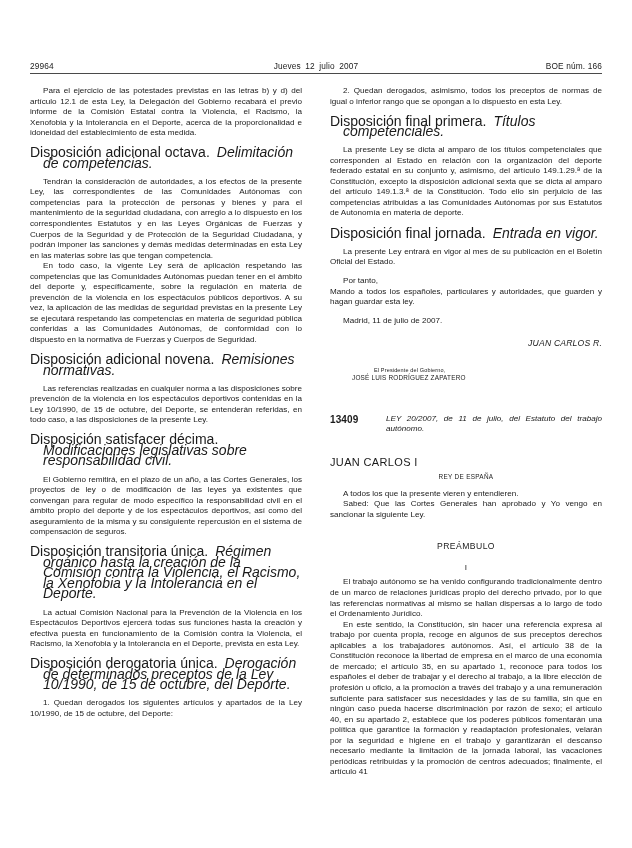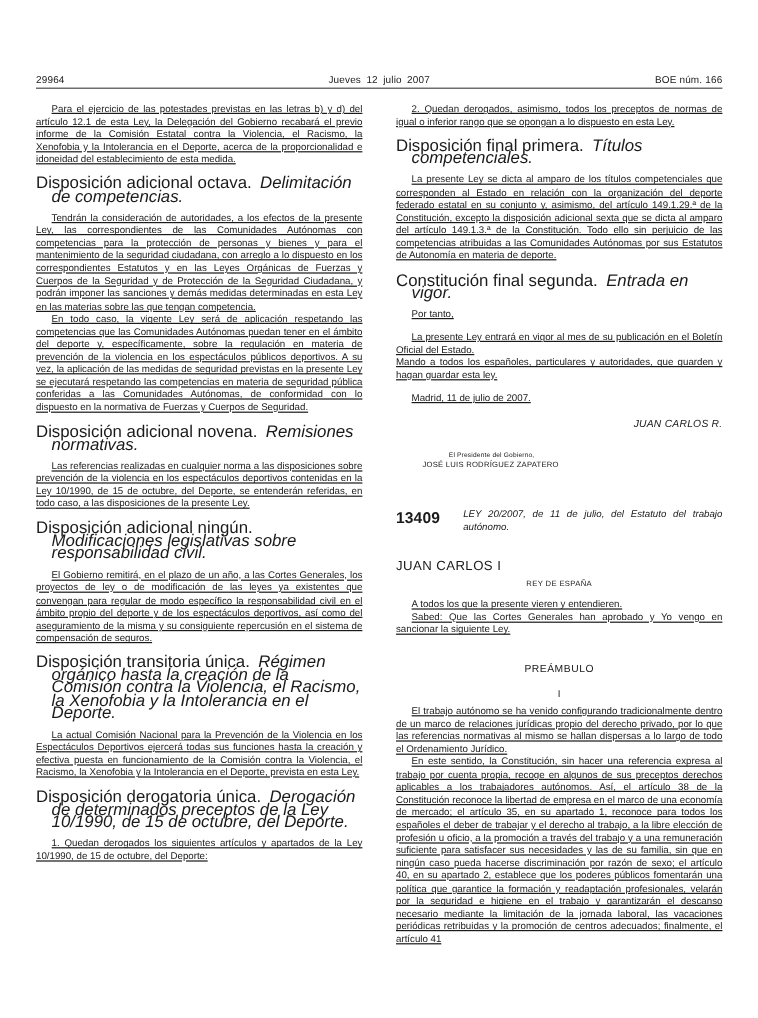--- a/index.html
+++ b/index.html
@@ -69,21 +69,20 @@
   .col-left  { left: 0px; }
   .col-right { left: 300px; }
 
   p {
     margin: 0;
     font-size: 8.1px;
     line-height: 10.55px;
     text-align: justify;
     text-justify: inter-word;
     hyphens: manual;
-    text-decoration: underline;
   }
   .ind  { text-indent: 13px; }
   .noind { text-indent: 0; }
   .gap   { margin-top: 8.5px; }
 
   
   .disp {
     margin-top: 8.5px;
     font-size: 14px;
     line-height: 10.55px;
@@ -132,21 +131,21 @@
   
   .entry {
     margin-top: 33px;
     position: relative;
     min-height: 22px;
   }
   .entry-num {
     position: absolute;
     left: 0;
     top: 0;
-    font-size: 13px;
+    font-size: 10px;
     font-weight: bold;
     letter-spacing: 0.1px;
   }
   .entry-title {
     margin-left: 56px;
     font-size: 8.1px;
     line-height: 10.55px;
     font-style: italic;
     text-align: justify;
   }
@@ -201,21 +200,21 @@
       <p class="ind gap">Tendrán la consideración de autoridades, a los efectos de la presente Ley, las correspondientes de las Comunidades Autónomas con competencias para la protección de personas y bienes y para el mantenimiento de la seguridad ciudadana, con arreglo a lo dispuesto en los correspondientes Estatutos y en las Leyes Orgánicas de Fuerzas y Cuerpos de la Seguridad y de Protección de la Seguridad Ciudadana, y podrán imponer las sanciones y demás medidas determinadas en esta Ley en las materias sobre las que tengan competencia.</p>
       <p class="ind">En todo caso, la vigente Ley será de aplicación respetando las competencias que las Comunidades Autónomas puedan tener en el ámbito del deporte y, específicamente, sobre la regulación en materia de prevención de la violencia en los espectáculos públicos deportivos. A su vez, la aplicación de las medidas de seguridad previstas en la presente Ley se ejecutará respetando las competencias en materia de seguridad pública conferidas a las Comunidades Autónomas, de conformidad con lo dispuesto en la normativa de Fuerzas y Cuerpos de Seguridad.</p>
 
       <div class="disp">
         <span>Disposición adicional novena.</span><span class="sep"></span><i>Remisiones normativas.</i>
       </div>
 
       <p class="ind gap">Las referencias realizadas en cualquier norma a las disposiciones sobre prevención de la violencia en los espectáculos deportivos contenidas en la Ley 10/1990, de 15 de octubre, del Deporte, se entenderán referidas, en todo caso, a las disposiciones de la presente Ley.</p>
 
       <div class="disp">
-        <span>Disposición adicional ningún.</span><span class="sep"></span><i>Modificaciones legislativas sobre responsabilidad civil.</i>
+        <span>Disposición satisfacer décima.</span><span class="sep"></span><i>Modificaciones legislativas sobre responsabilidad civil.</i>
       </div>
 
       <p class="ind gap">El Gobierno remitirá, en el plazo de un año, a las Cortes Generales, los proyectos de ley o de modificación de las leyes ya existentes que convengan para regular de modo específico la responsabilidad civil en el ámbito propio del deporte y de los espectáculos deportivos, así como del aseguramiento de la misma y su consiguiente repercusión en el sistema de compensación de seguros.</p>
 
       <div class="disp">
         <span>Disposición transitoria única.</span><span class="sep"></span><i>Régimen orgánico hasta la creación de la Comisión contra la Violencia, el Racismo, la Xenofobia y la Intolerancia en el Deporte.</i>
       </div>
 
       <p class="ind gap">La actual Comisión Nacional para la Prevención de la Violencia en los Espectáculos Deportivos ejercerá todas sus funciones hasta la creación y efectiva puesta en funcionamiento de la Comisión contra la Violencia, el Racismo, la Xenofobia y la Intolerancia en el Deporte, prevista en esta Ley.</p>
 
@@ -232,26 +231,26 @@
 
       <p class="ind">2.   Quedan derogados, asimismo, todos los preceptos de normas de igual o inferior rango que se opongan a lo dispuesto en esta Ley.</p>
 
       <div class="disp">
         <span>Disposición final primera.</span><span class="sep"></span><i>Títulos competenciales.</i>
       </div>
 
       <p class="ind gap">La presente Ley se dicta al amparo de los títulos competenciales que corresponden al Estado en relación con la organización del deporte federado estatal en su conjunto y, asimismo, del artículo 149.1.29.ª de la Constitución, excepto la disposición adicional sexta que se dicta al amparo del artículo 149.1.3.ª de la Constitución. Todo ello sin perjuicio de las competencias atribuidas a las Comunidades Autónomas por sus Estatutos de Autonomía en materia de deporte.</p>
 
       <div class="disp">
-        <span>Constitución final segunda.</span><span class="sep"></span><i>Entrada en vigor.</i>
-      </div>
+        <span>Disposición final jornada.</span><span class="sep"></span><i>Entrada en vigor.</i>
+      </div>
+
+      <p class="ind gap">La presente Ley entrará en vigor al mes de su publicación en el Boletín Oficial del Estado.</p>
 
       <p class="ind gap">Por tanto,</p>
-
-      <p class="ind gap">La presente Ley entrará en vigor al mes de su publicación en el Boletín Oficial del Estado.</p>
       <p class="noind">Mando a todos los españoles, particulares y autoridades, que guarden y hagan guardar esta ley.</p>
 
       <p class="ind gap">Madrid, 11 de julio de 2007.</p>
 
       <div class="sign-king">JUAN CARLOS R.</div>
 
       <div class="refrendo">
         <span class="cargo">El Presidente del Gobierno,</span>
         <span class="nombre">JOSÉ LUIS RODRÍGUEZ ZAPATERO</span>
       </div>

